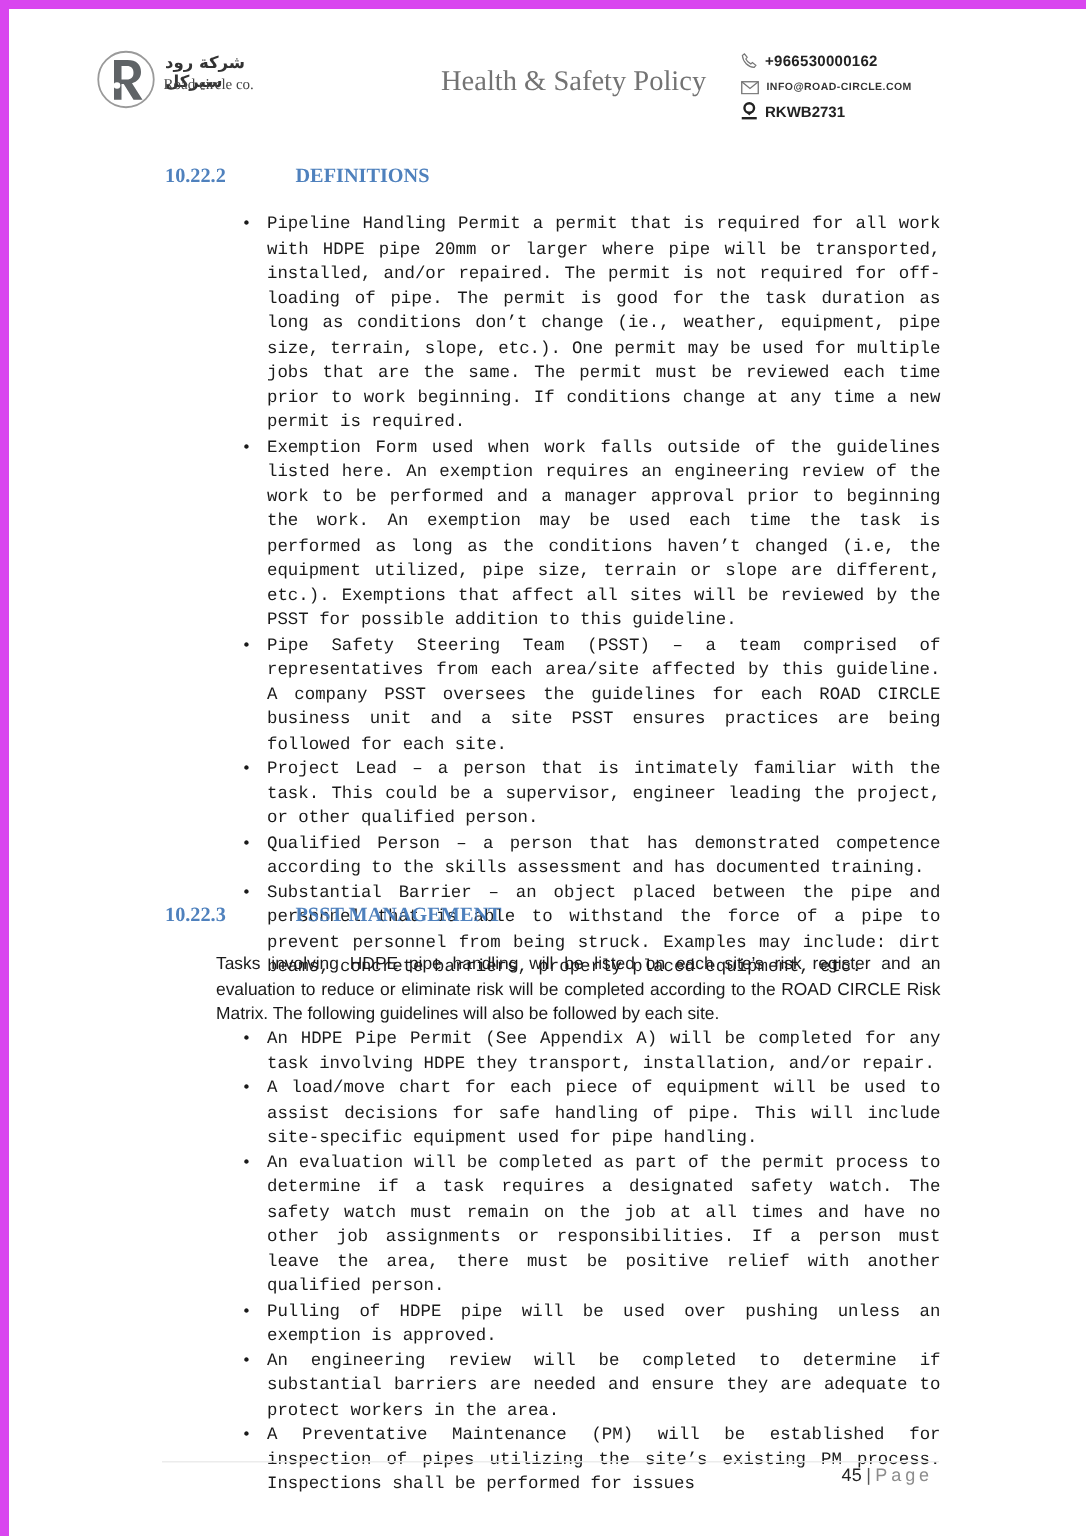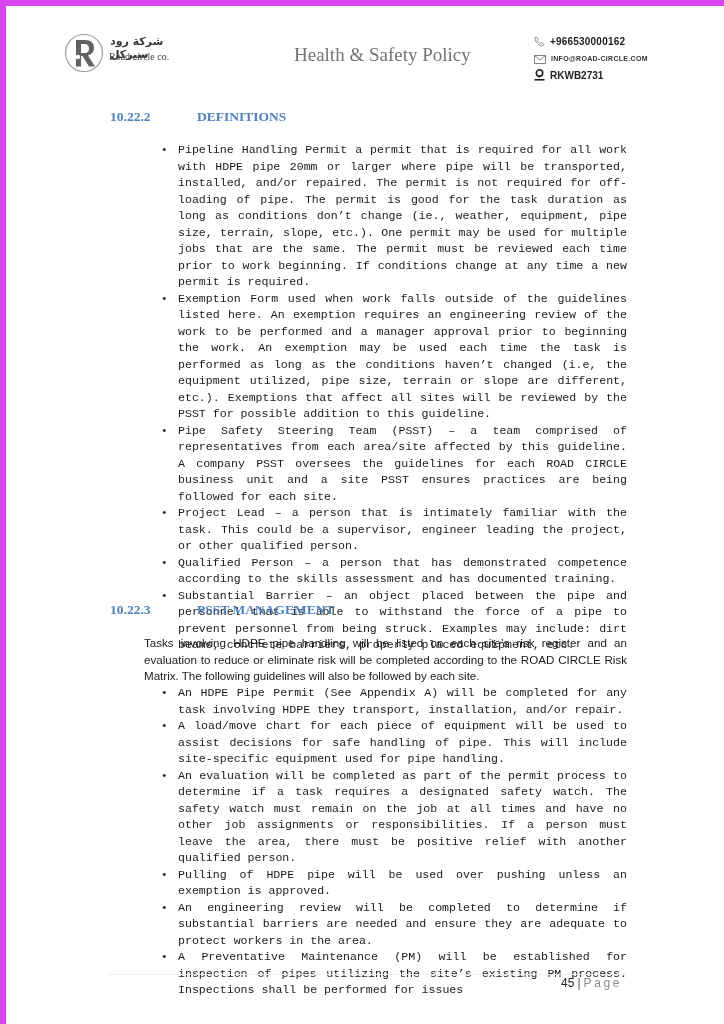--- a/index.html
+++ b/index.html
@@ -23,21 +23,21 @@
     color: #333; direction: rtl; width: 82px; text-align: left;
   }
   .logo-name {
     position: absolute; left: 103px; top: 45px;
     font-family: "Liberation Serif", serif; font-size: 10px; color: #444;
   }
   .doc-title {
     position: absolute; left: 288px; top: 38px;
     font-family: "Liberation Serif", serif; font-size: 19px; color: #737373;
   }
-  .contact { position: absolute; left: 528px; top: 28px; }
+  .contact { position: absolute; left: 488px; top: 28px; }
   .contact-row { display: flex; align-items: center; height: 15px; margin-bottom: 2px; }
   .contact-row svg { margin-right: 5px; }
   .phone { font-size: 10px; font-weight: bold; color: #222; letter-spacing: 0.2px; }
   .email { font-size: 7px; font-weight: bold; color: #333; letter-spacing: 0.3px; }
   .loc { font-size: 10px; font-weight: bold; color: #222; }
 
   
   .heading {
     position: absolute; left: 104px;
     font-family: "Liberation Serif", serif; font-weight: bold;

